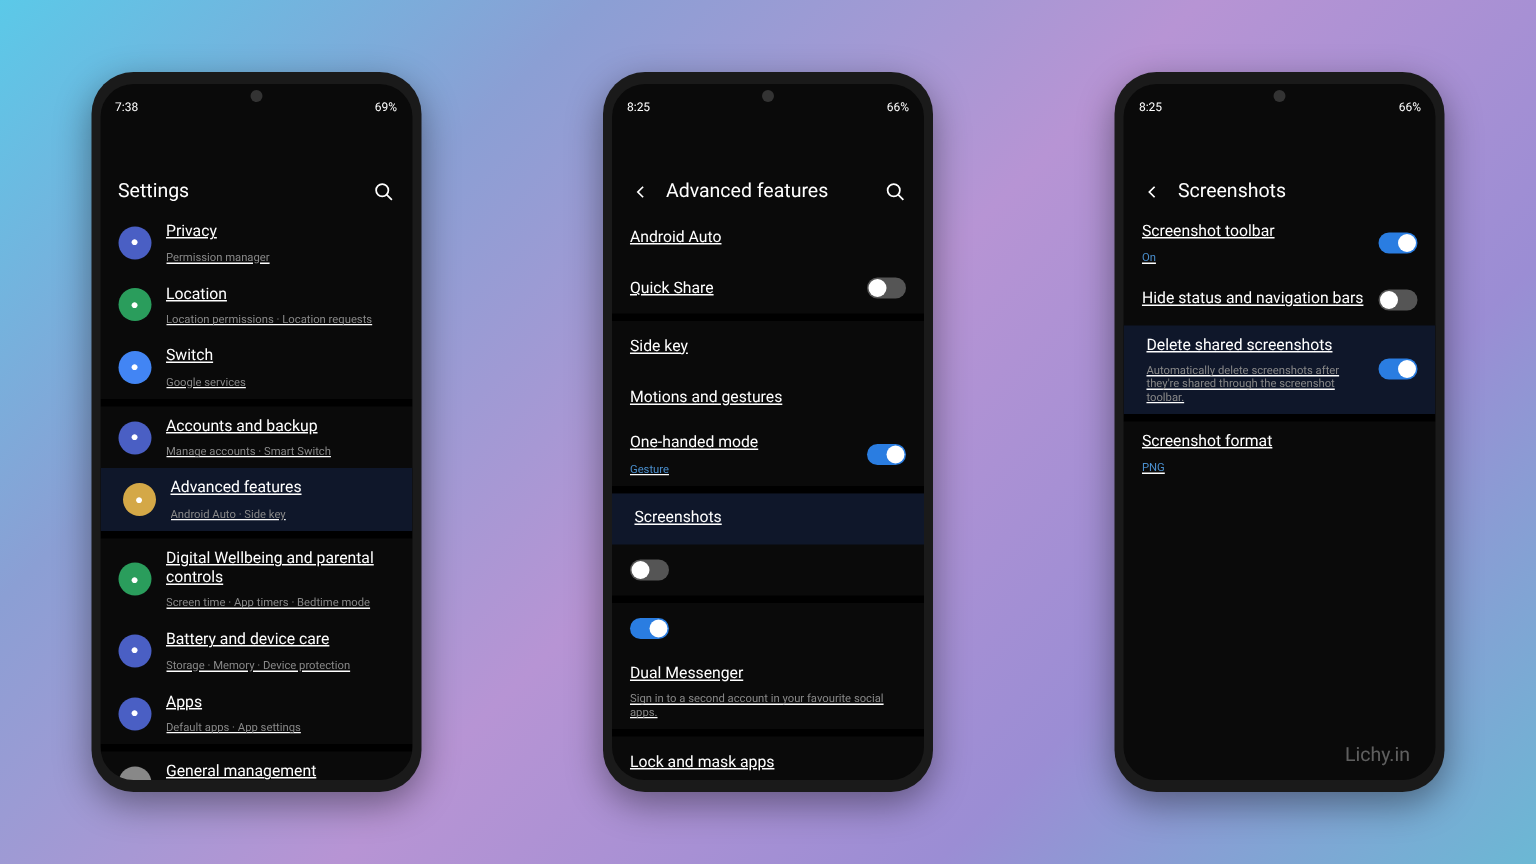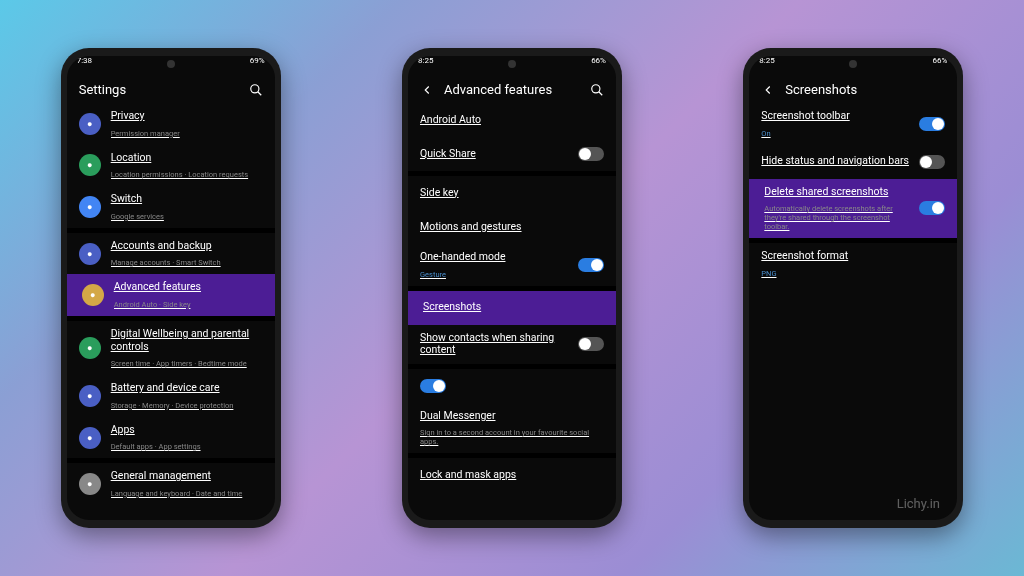--- a/index.html
+++ b/index.html
@@ -20,35 +20,35 @@
   .phone::before {
     content: ''; position: absolute; top: 12px; left: 50%; transform: translateX(-50%);
     width: 8px; height: 8px; background: #333; border-radius: 50%;
   }
   .screen {
     width: 100%; height: 100%;
     background: #0a0a0a; border-radius: 22px;
     overflow: hidden; display: flex; flex-direction: column;
   }
   .statusbar {
-    height: 20px; display: flex; justify-content: space-between; align-items: flex-start;
+    height: 20px; display: flex; justify-content: space-between; align-items: flex-end;
     padding: 0 10px; font-size: 8px; color: #fff;
   }
   .header {
     padding: 6px 12px; display: flex; align-items: center; gap: 10px;
-    color: #fff; font-size: 13px;
+    color: #fff; font-size: 13px; margin-top: 38px;
   }
   .header .title { flex: 1; font-weight: 400; }
   .back-icon, .search-icon { width: 14px; height: 14px; display: flex; align-items: center; justify-content: center; color: #fff; }
   .content { flex: 1; overflow: hidden; }
   .row {
     display: flex; align-items: center; padding: 7px 12px; gap: 10px;
     color: #fff; min-height: 34px;
   }
-  .row.highlighted { background: #4c1d95; padding-left: 15px; }
+  .row.highlighted { background: #0f172a; padding-left: 15px; }
   .row .icon-circle {
     width: 22px; height: 22px; border-radius: 50%; flex-shrink: 0;
     display: flex; align-items: center; justify-content: center; font-size: 10px;
   }
   .row .text { flex: 1; min-width: 0; text-decoration: underline; }
   .row .label { font-size: 10.5px; color: #fff; line-height: 1.2; }
   .row .sub { font-size: 7.5px; color: #888; line-height: 1.2; margin-top: 6px; white-space: nowrap; overflow: hidden; text-overflow: ellipsis; }
   .row .sub.blue { color: #4a8ecc; }
   .divider { height: 5px; background: #000; }
   .toggle {
@@ -231,23 +231,20 @@
           </div>
           <div class="toggle on"></div>
         </div>
         <div class="divider"></div>
         <div class="row highlighted">
           <div class="text">
             <div class="label">Screenshots</div>
           </div>
         </div>
         <div class="row">
-          <div class="text">
-            <div class="label">Show contacts when sharing content</div>
-          </div>
           <div class="toggle off"></div>
         </div>
         <div class="divider"></div>
         <div class="row">
           <div class="toggle on"></div>
         </div>
         <div class="row">
           <div class="text">
             <div class="label">Dual Messenger</div>
             <div class="sub" style="white-space: normal;">Sign in to a second account in your favourite social apps.</div>

